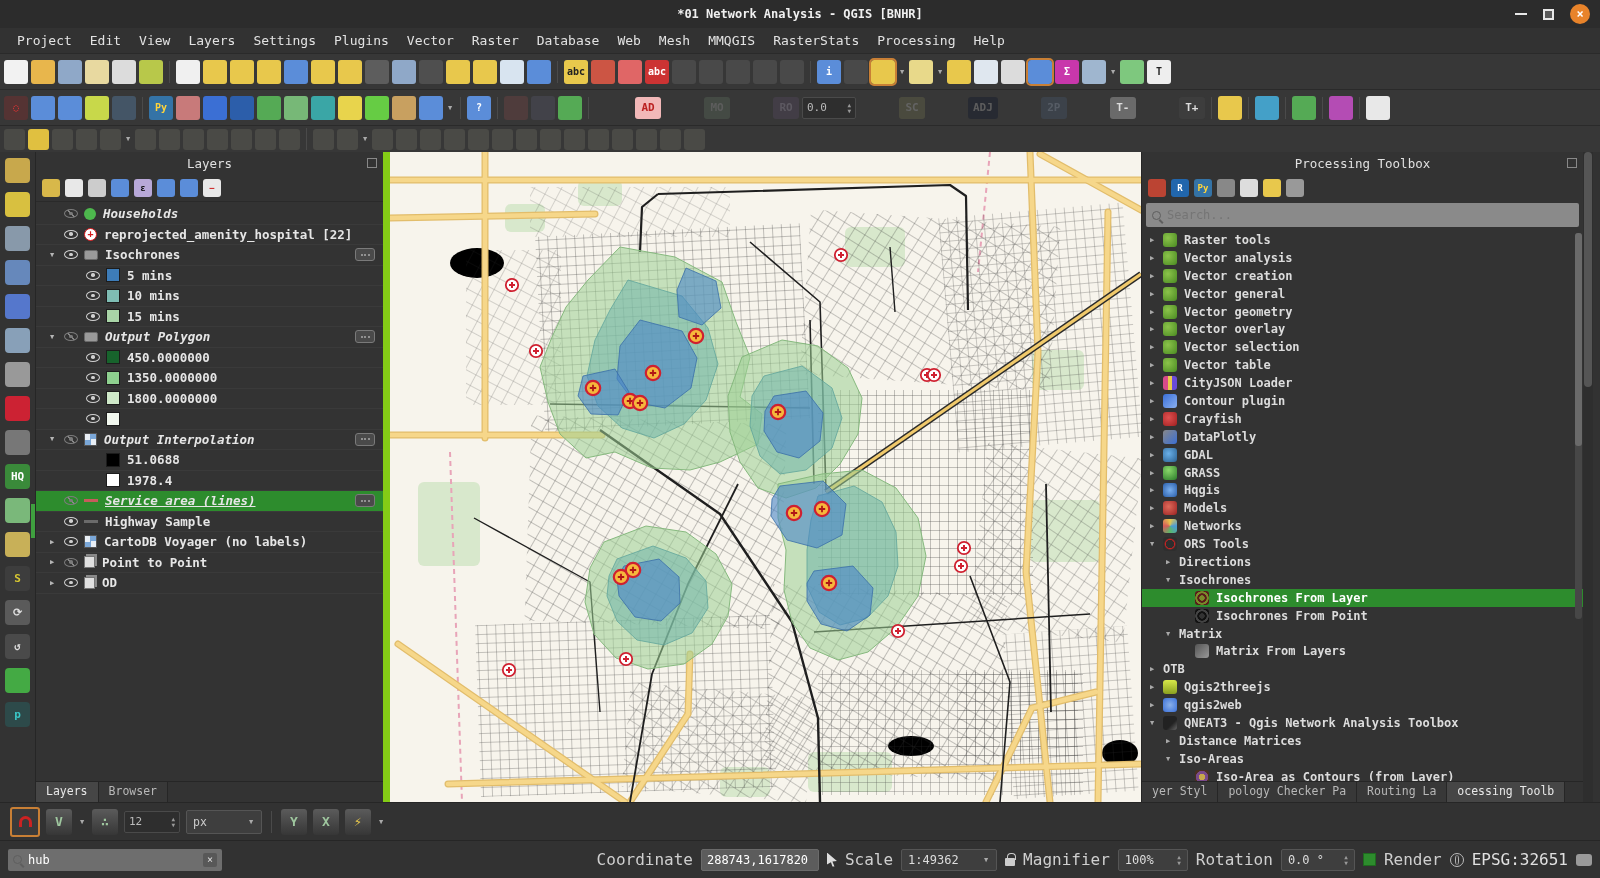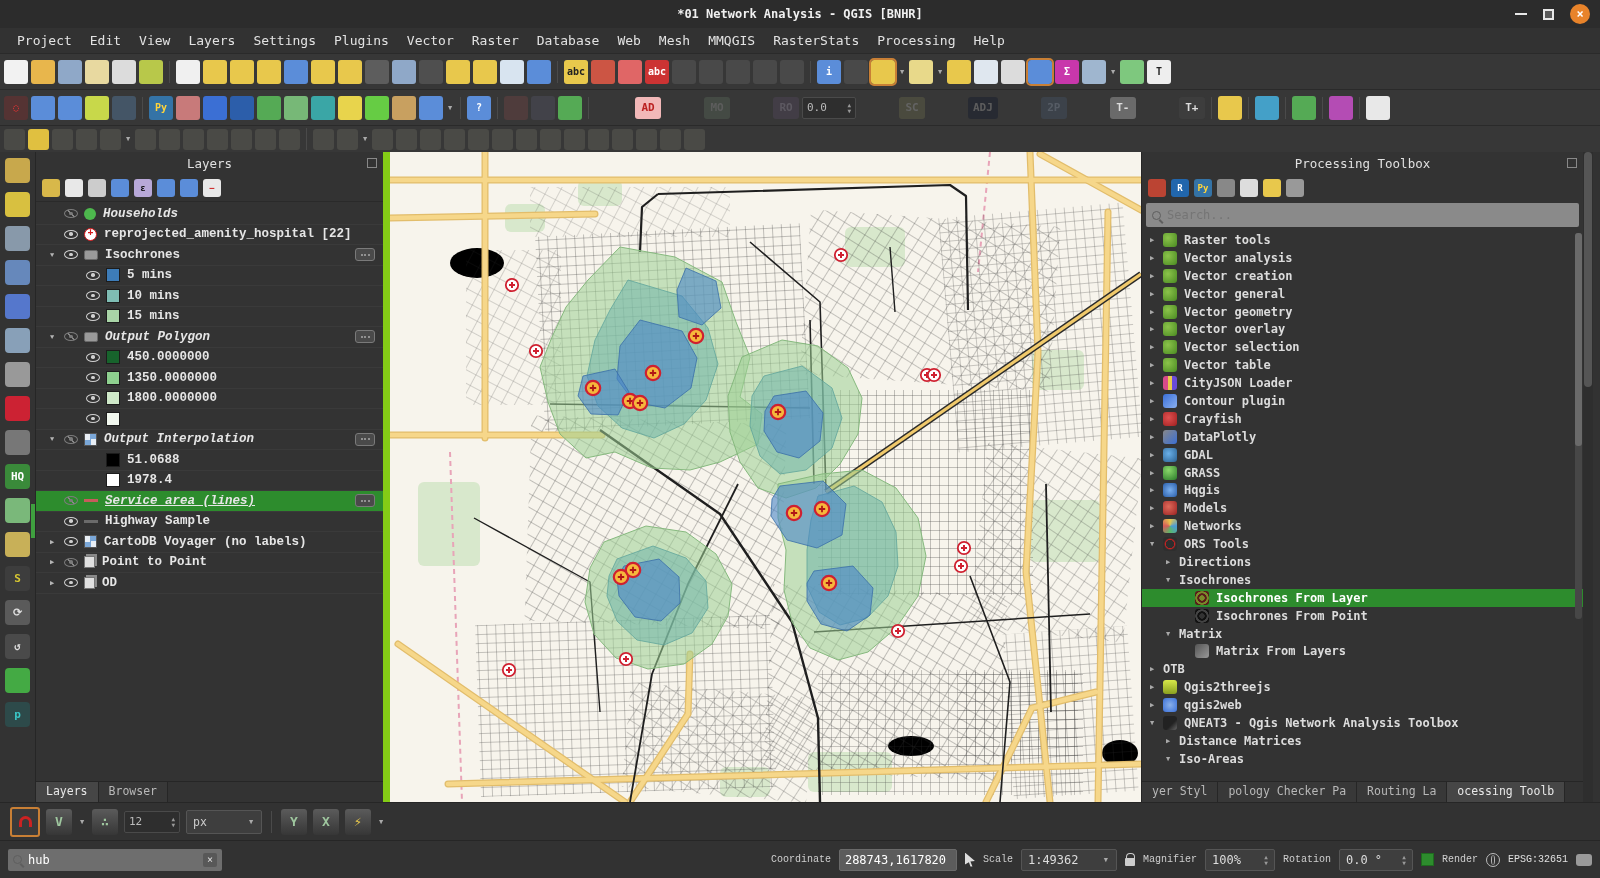--- a/index.html
+++ b/index.html
@@ -46,21 +46,21 @@
   .panel { background:#333; display:flex; flex-direction:column; }
   .panel-left { width:354px; flex:0 0 354px; border-right:7px solid #84cc16; }
   .panel-right { width:442px; flex:0 0 442px; border-left:1px solid #262626; }
   .panel-title { height:23px; flex:0 0 23px; display:flex; align-items:center; justify-content:center; font-size:12.5px; color:#e0e0e0; position:relative; }
   .panel-title .pt-ico { position:absolute; right:6px; top:6px; width:10px; height:10px; border:1px solid #888; }
   .panel-tools { height:26px; flex:0 0 26px; display:flex; align-items:center; gap:5px; padding:0 6px; }
   .pti { width:18px; height:18px; border-radius:3px; display:flex; align-items:center; justify-content:center; font-size:9px; font-weight:bold; color:#111;
     background-image:linear-gradient(rgba(255,255,255,.2),rgba(0,0,0,.2)); }
 
   
-  .ltree { flex:1 1 auto; overflow:hidden; border-top:1px solid #2a2a2a; padding-top:2px;font-family:Liberation Mono, monospace; }
+  .ltree { flex:1 1 auto; overflow:hidden; border-top:1px solid #2a2a2a; padding-top:2px; }
   .lrow { height:20.5px; display:flex; align-items:center; font-size:12.5px; font-weight:bold; color:#e6e6e6; padding-left:14px; position:relative; border-bottom:1px solid #3a3a3a; }
   .lrow .arr { width:14px; flex:0 0 14px; font-size:7px; color:#b5b5b5; }
   .lrow .ind { width:22px; flex:0 0 22px; }
   .lrow.sel { background:#2d8c2d; }
   .lrow .lbl { margin-left:7px; white-space:nowrap; overflow:hidden; }
   .lrow .lbl.it { font-style:italic; }
   .lrow .lbl.ul { text-decoration:underline; }
   .eye { width:14px; height:9px; border:1.5px solid #d0d0d0; border-radius:50%; position:relative; flex:0 0 14px; margin-right:6px; }
   .eye:after { content:""; position:absolute; left:4px; top:1.5px; width:3.5px; height:3.5px; border-radius:50%; background:#d0d0d0; }
   .eye.off { border-color:#7c7c7c; background:linear-gradient(45deg,transparent 44%,#8a8a8a 46%,#8a8a8a 54%,transparent 56%); }
@@ -108,21 +108,21 @@
   .magnet-btn { width:30px; height:30px; border:2px solid #c87f35; border-radius:3px; background:#3a3a3a; display:flex; align-items:center; justify-content:center; }
   .magnet { width:13px; height:11px; border:3.5px solid #cc2222; border-top:none; border-radius:0 0 9px 9px; transform:rotate(180deg); }
   .snap-ico { width:26px; height:26px; border-radius:3px; background:#444; background-image:linear-gradient(rgba(255,255,255,.12),rgba(0,0,0,.2)); display:flex; align-items:center; justify-content:center; color:#9fc79f; font-size:13px; font-weight:bold; }
   .combo { height:24px; background:#3e3e3e; border:1px solid #555; border-radius:2px; color:#ccc; font-size:11.5px; display:flex; align-items:center; padding:0 6px; gap:8px; }
 
   
   .statusbar { height:38px; flex:0 0 38px; background:#323232; border-top:1px solid #262626; display:flex; align-items:center; padding:0 8px; gap:8px; font-size:12px; color:#c8c8c8; }
   .locator { width:214px; height:22px; background:#6e6e6e; border-radius:2px; display:flex; align-items:center; gap:6px; padding:0 5px; }
   .locator input { flex:1; background:transparent; border:none; outline:none; color:#fff; font-family:inherit; font-size:12px; }
   .loc-x { width:14px; height:14px; background:#585858; color:#ddd; font-size:10px; display:flex; align-items:center; justify-content:center; border-radius:2px; }
-  .sb-label { font-size:10px; color:#cfcfcf;font-family:Liberation Mono, monospace; }
+  .sb-label { font-size:16px; color:#cfcfcf; }
   .sb-input { height:22px; background:#5c5c5c; border:1px solid #6a6a6a; border-radius:2px; color:#fff; font-family:inherit; font-size:12px; padding:0 5px; }
   .sb-combo { display:flex; align-items:center; gap:6px; height:22px; background:#3e3e3e; border:1px solid #555; border-radius:2px; padding:0 6px; color:#ddd; font-size:12px; }
   .render-chk { width:13px; height:13px; background:#2d8c2d; border:1px solid #1f6b1f; }
   .globe-ico { width:14px; height:14px; border-radius:50%; border:1.5px solid #bbb; position:relative; }
   .globe-ico:after { content:""; position:absolute; inset:1px 4px; border-left:1px solid #bbb; border-right:1px solid #bbb; border-radius:50%; }
   .bubble-ico { width:16px; height:12px; background:#9a9a9a; border-radius:3px; position:relative; }
   .bubble-ico:after { content:""; position:absolute; left:3px; bottom:-4px; border:4px solid transparent; border-top-color:#9a9a9a; border-left-width:2px; }
   .lock-ico { width:10px; height:8px; background:#ccc; border-radius:1px; position:relative; margin-top:4px; }
   .lock-ico:before { content:""; position:absolute; left:1.5px; top:-5px; width:7px; height:6px; border:1.5px solid #ccc; border-bottom:none; border-radius:4px 4px 0 0; }
   .pointer-ico { width:10px; height:14px; background:#ddd; clip-path:polygon(0 0, 100% 60%, 55% 65%, 75% 100%, 55% 100%, 40% 70%, 0 85%); }
@@ -841,20 +841,27 @@
           <div class="trow">
             <span class="ind"></span>
             <span class="arr">▶</span>
             <span>Distance Matrices</span>
           </div>
           <div class="trow">
             <span class="ind"></span>
             <span class="arr">▼</span>
             <span>Iso-Areas</span>
           </div>
+          <div class="trow">
+            <span class="ind"></span>
+            <span class="ind"></span>
+            <span class="arr"></span>
+            <span class="ticon" style="background: radial-gradient(circle, rgb(200, 168, 76) 30%, rgb(122, 74, 138) 35%, rgb(122, 74, 138) 60%, rgb(74, 48, 32) 65%);"></span>
+            <span>Iso-Area as Contours (from Layer)</span>
+          </div>
         </div>
       <div class="ptabs" id="ptabs">
           <span class="ptab">yer Styl</span>
           <span class="ptab">pology Checker Pa</span>
           <span class="ptab">Routing La</span>
           <span class="ptab active">ocessing Toolb</span>
         </div>
     </div>
 
     <div class="wscroll"></div>

